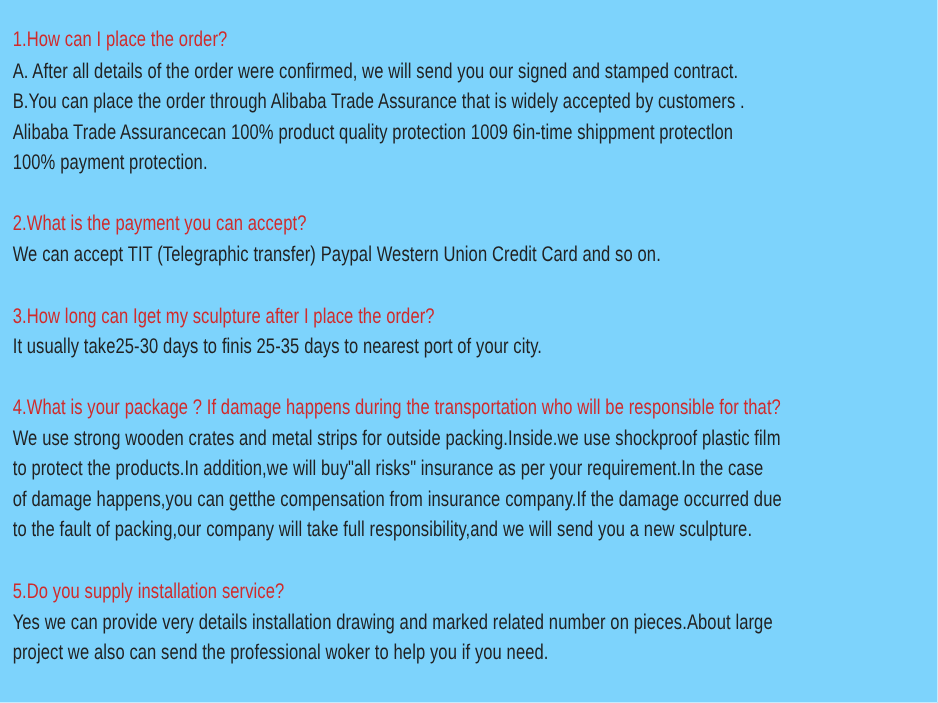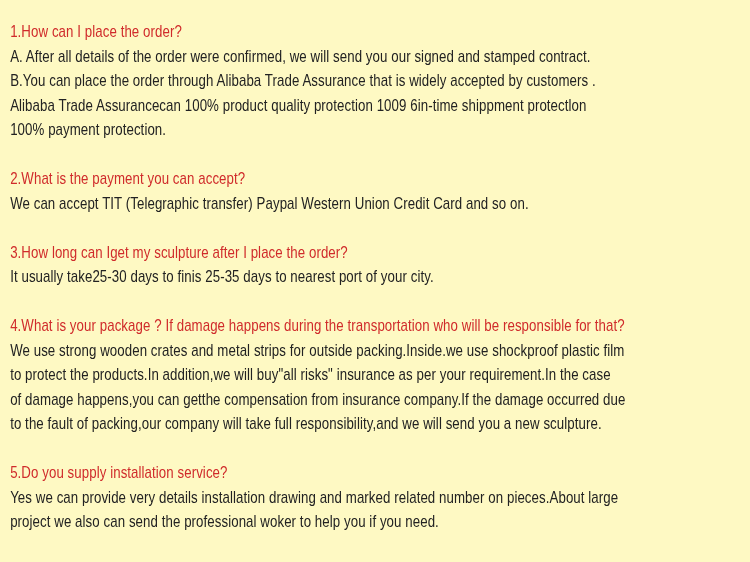--- a/index.html
+++ b/index.html
@@ -4,21 +4,21 @@
 <style>
   * { margin: 0; padding: 0; box-sizing: border-box; }
   html, body {
     width: 750px; height: 562px;
     background: #ffffff;
     font-family: "Liberation Sans", "DejaVu Sans", sans-serif;
     overflow: hidden;
   }
   .page {
     width: 750px; height: 562px;
-    background: #fef9c3;
+    background: #7dd3fc;
     position: relative;
   }
   
   .content {
     position: absolute;
     top: 20px; left: 0;
     width: 962px;               
     transform: scaleX(0.78);
     transform-origin: 0 0;
     padding-left: 13px;

